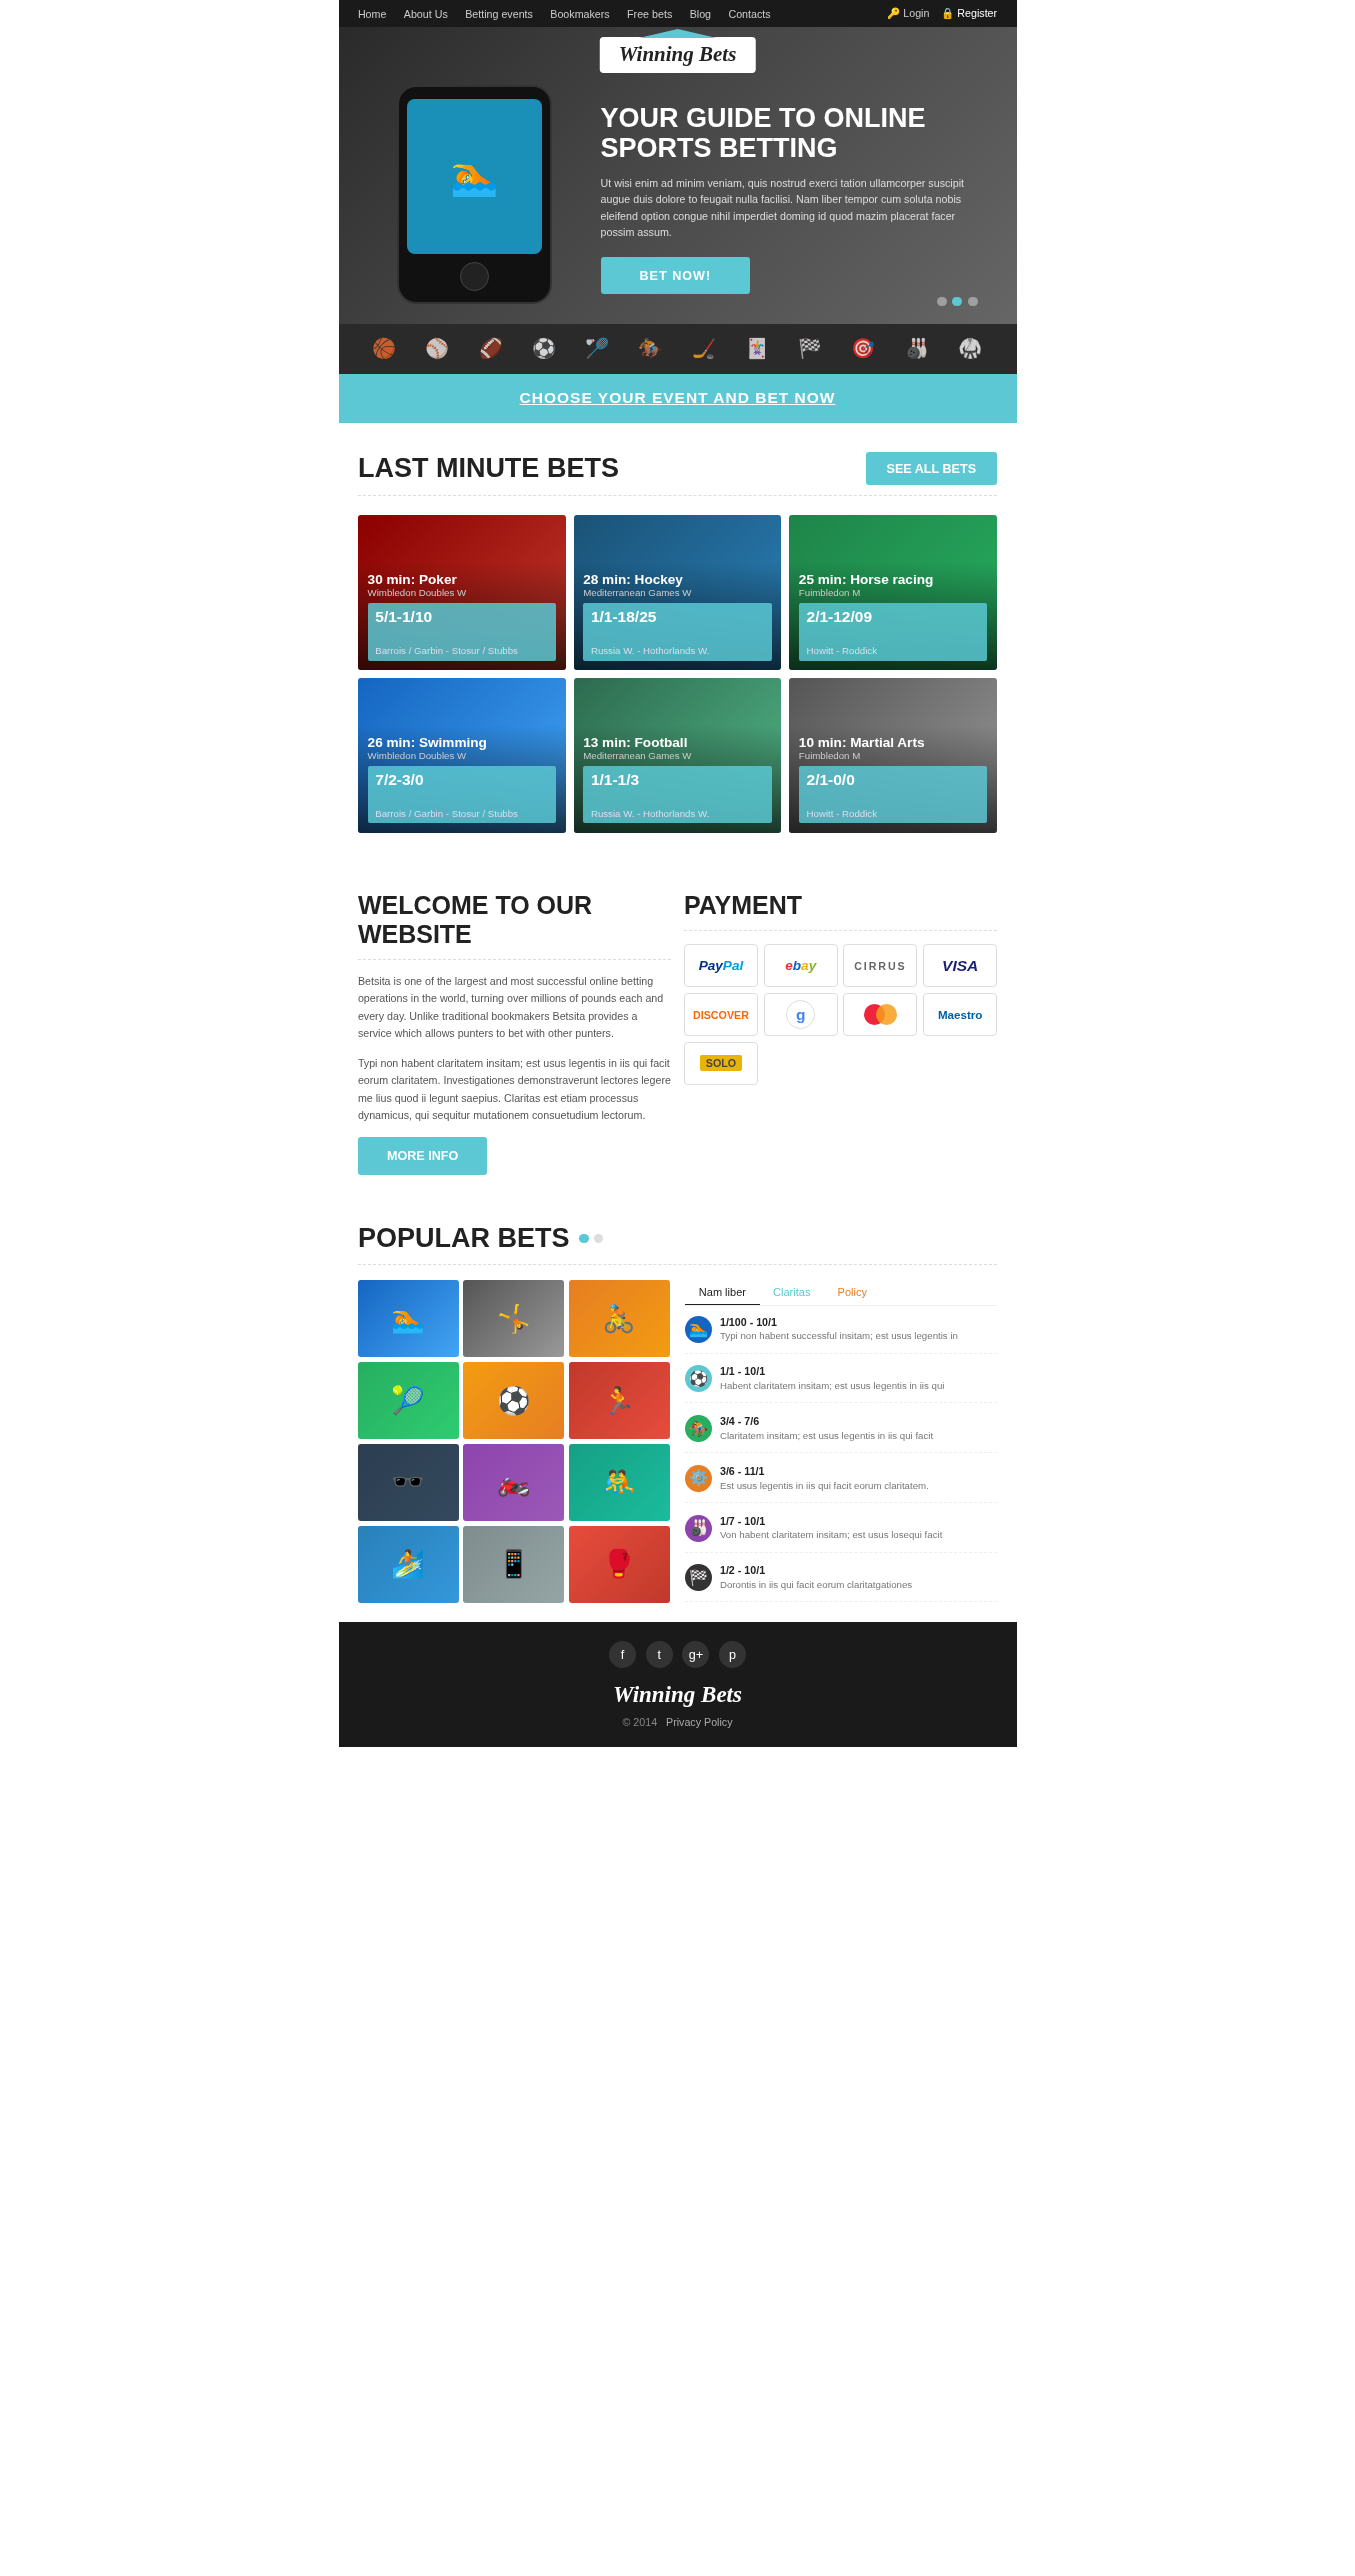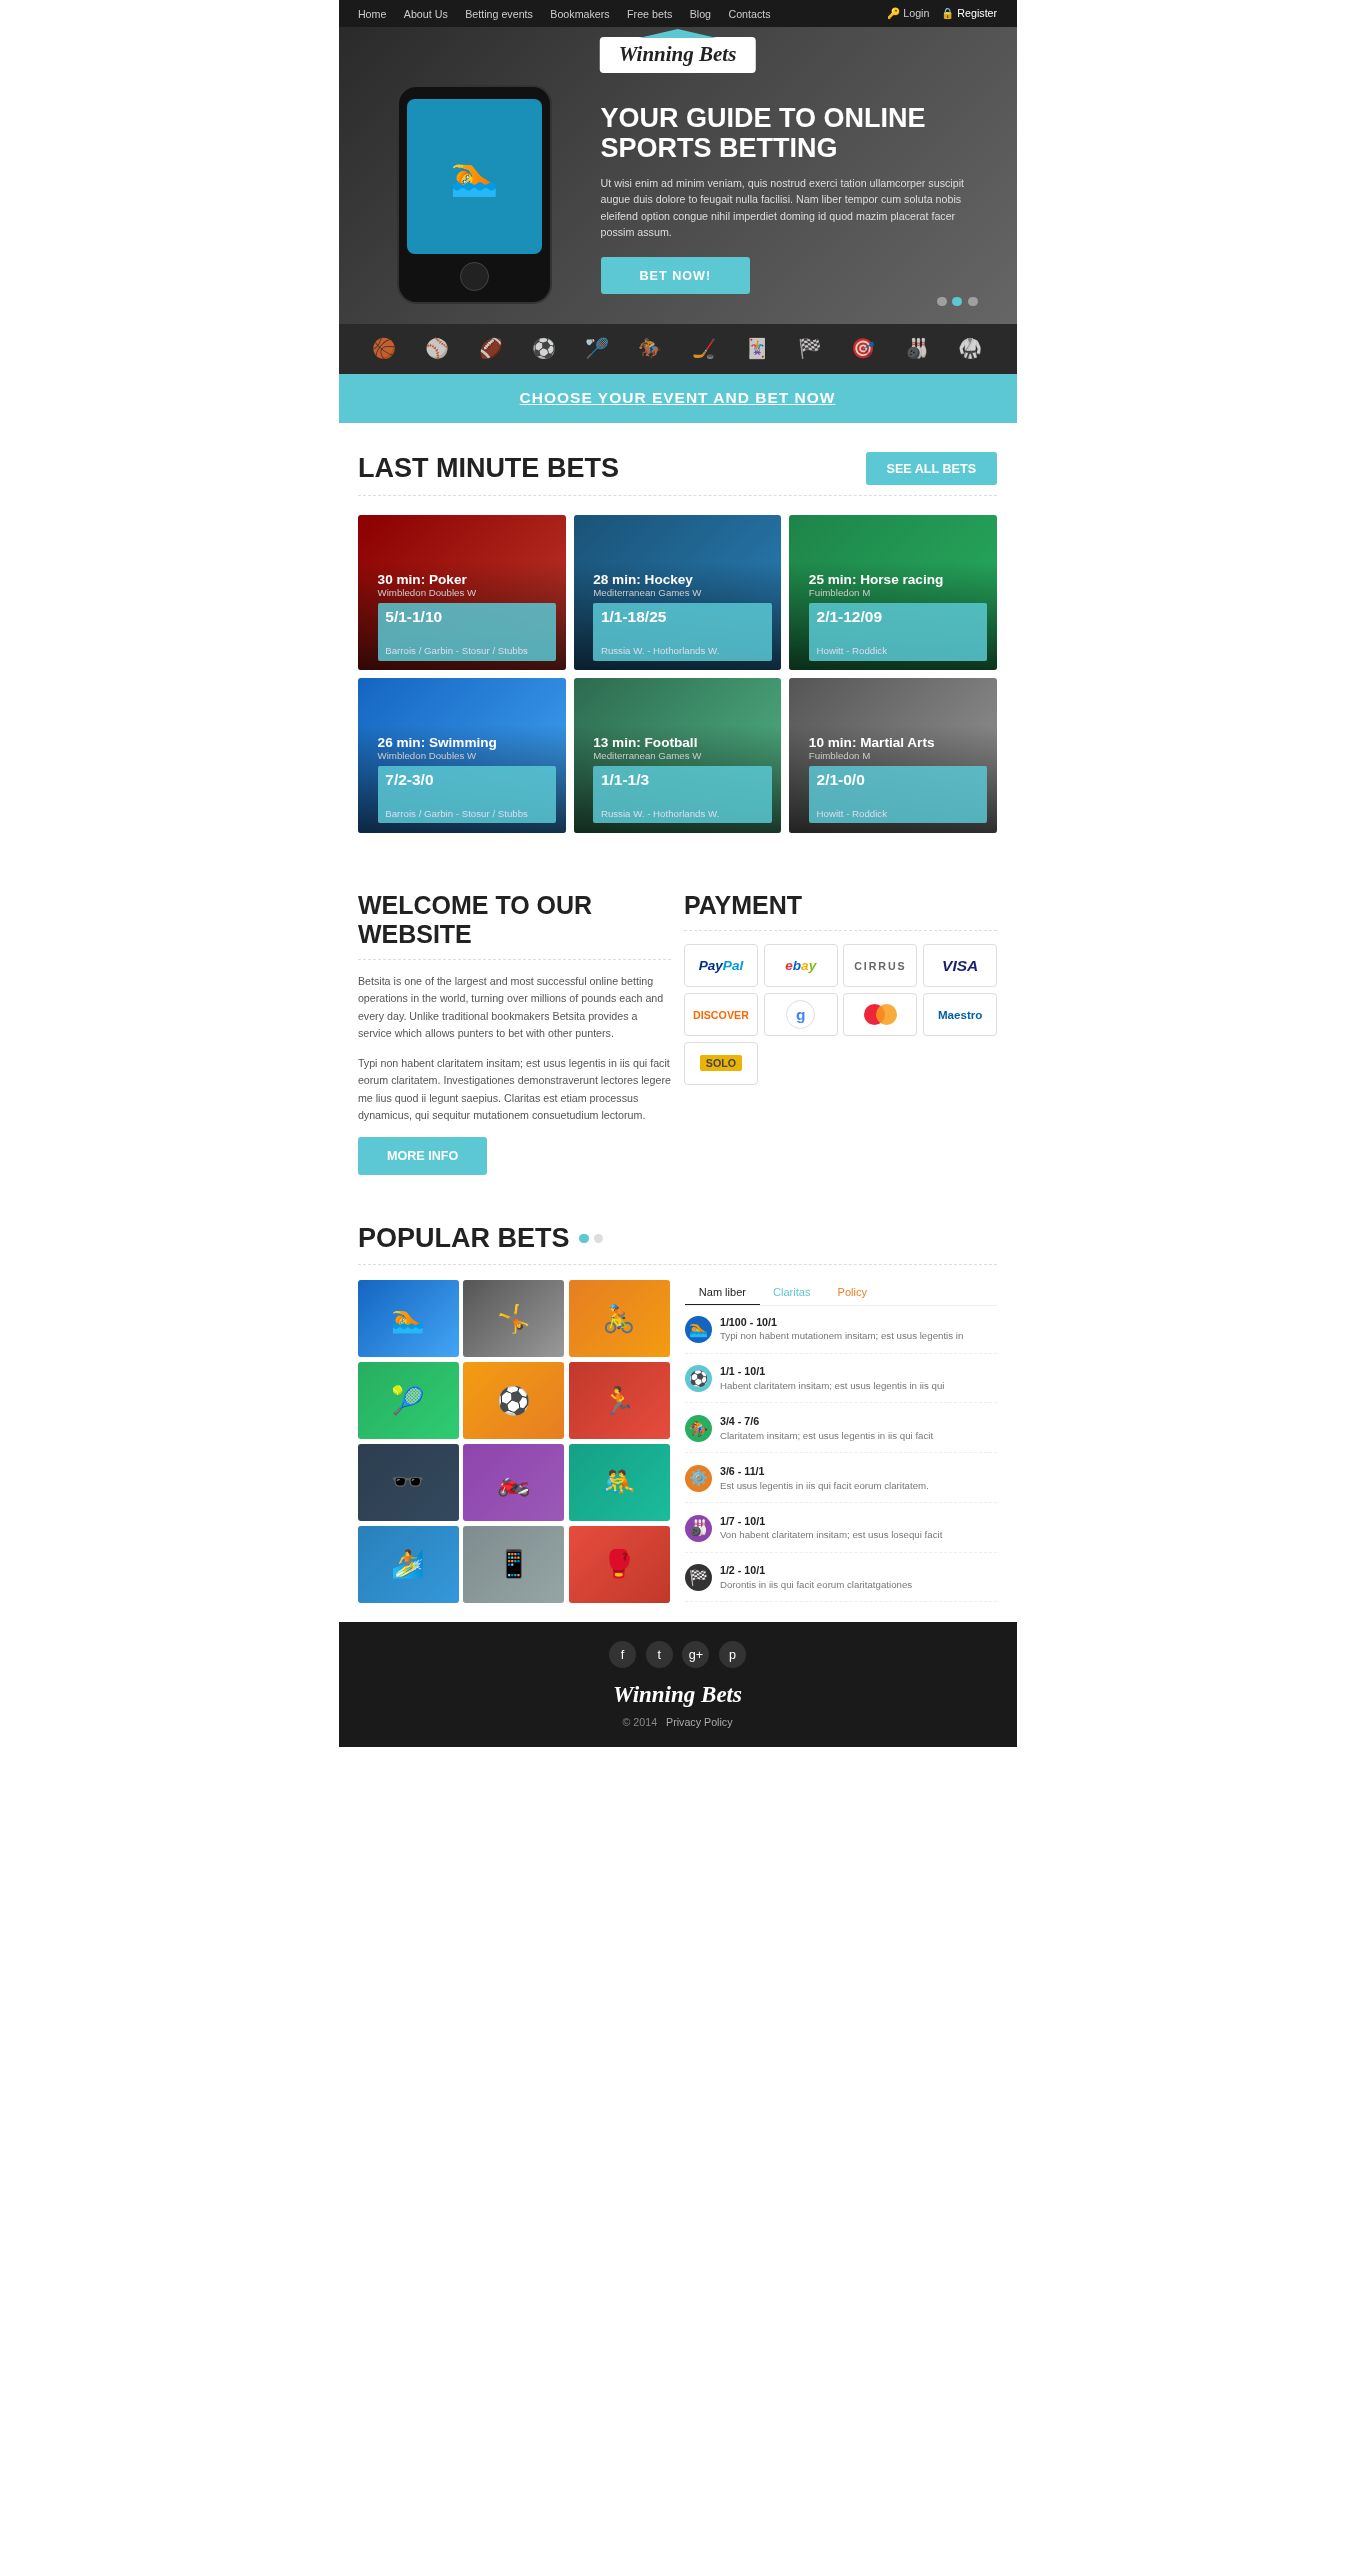--- a/index.html
+++ b/index.html
@@ -47,21 +47,21 @@
     .section { padding: 29px 19.4px; }
 
     
     .section-header { display: flex; justify-content: space-between; align-items: center; margin-bottom: 19.4px; border-bottom: 1.9px dashed #ddd; padding-bottom: 9.7px; }
     .section-title { font-size: 27px; font-weight: 900; text-transform: uppercase; color: #222; }
     .see-all-btn { background: #5bc8d4; color: #fff; border: none; padding: 9.7px 21px; font-size: 12.6px; font-weight: bold; text-transform: uppercase; cursor: pointer; border-radius: 2.9px; }
 
     .bets-grid { display: grid; grid-template-columns: repeat(3, 1fr); gap: 7.7px; }
     .bet-card { position: relative; overflow: hidden; border-radius: 2.9px; height: 155px; background: #888; }
     .bet-card-overlay { position: absolute; inset: 0; background: linear-gradient(to bottom, transparent 30%, rgba(0,0,0,0.7) 100%); }
-    .bet-card-content { position: absolute; bottom: 0; left: 10px; right: 0; padding: 9.7px; }
+    .bet-card-content { position: absolute; bottom: 0; left: 0; right: 0; padding: 9.7px; }
     .bet-time { font-size: 13.6px; color: #fff; font-weight: bold; }
     .bet-subtitle { font-size: 9.7px; color: #ccc; margin-bottom: 4.8px; }
     .bet-odds-bar { background: rgba(91,200,212,0.85); padding: 4.8px 7.7px; border-radius: 1.9px; }
     .bet-odds { font-size: 15.5px; font-weight: bold; color: #fff; }
     .bet-players { font-size: 9.7px; color: #dde; margin-top: 19px; }
 
     
     .bc-poker { background: linear-gradient(135deg, #8B0000 0%, #c0392b 100%); }
     .bc-hockey { background: linear-gradient(135deg, #1a5276 0%, #2980b9 100%); }
     .bc-horse { background: linear-gradient(135deg, #1e8449 0%, #27ae60 100%); }
@@ -366,21 +366,21 @@
       <div class="pop-tab-header">
         <div class="pop-tab active">Nam liber</div>
         <div class="pop-tab cyan">Claritas</div>
         <div class="pop-tab orange">Policy</div>
       </div>
       <div class="pop-bet-list">
         <div class="pop-bet-item">
           <div class="pop-bet-icon blue">🏊</div>
           <div class="pop-bet-info">
             <div class="pop-bet-odds">1/100 - 10/1</div>
-            <div class="pop-bet-desc">Typi non habent mutationem insitam; est usus legentis in</div>
+            <div class="pop-bet-desc">Typi non habent successful insitam; est usus legentis in</div>
           </div>
         </div>
         <div class="pop-bet-item">
           <div class="pop-bet-icon cyan">⚽</div>
           <div class="pop-bet-info">
             <div class="pop-bet-odds">1/1 - 10/1</div>
             <div class="pop-bet-desc">Habent claritatem insitam; est usus legentis in iis qui</div>
           </div>
         </div>
         <div class="pop-bet-item">

